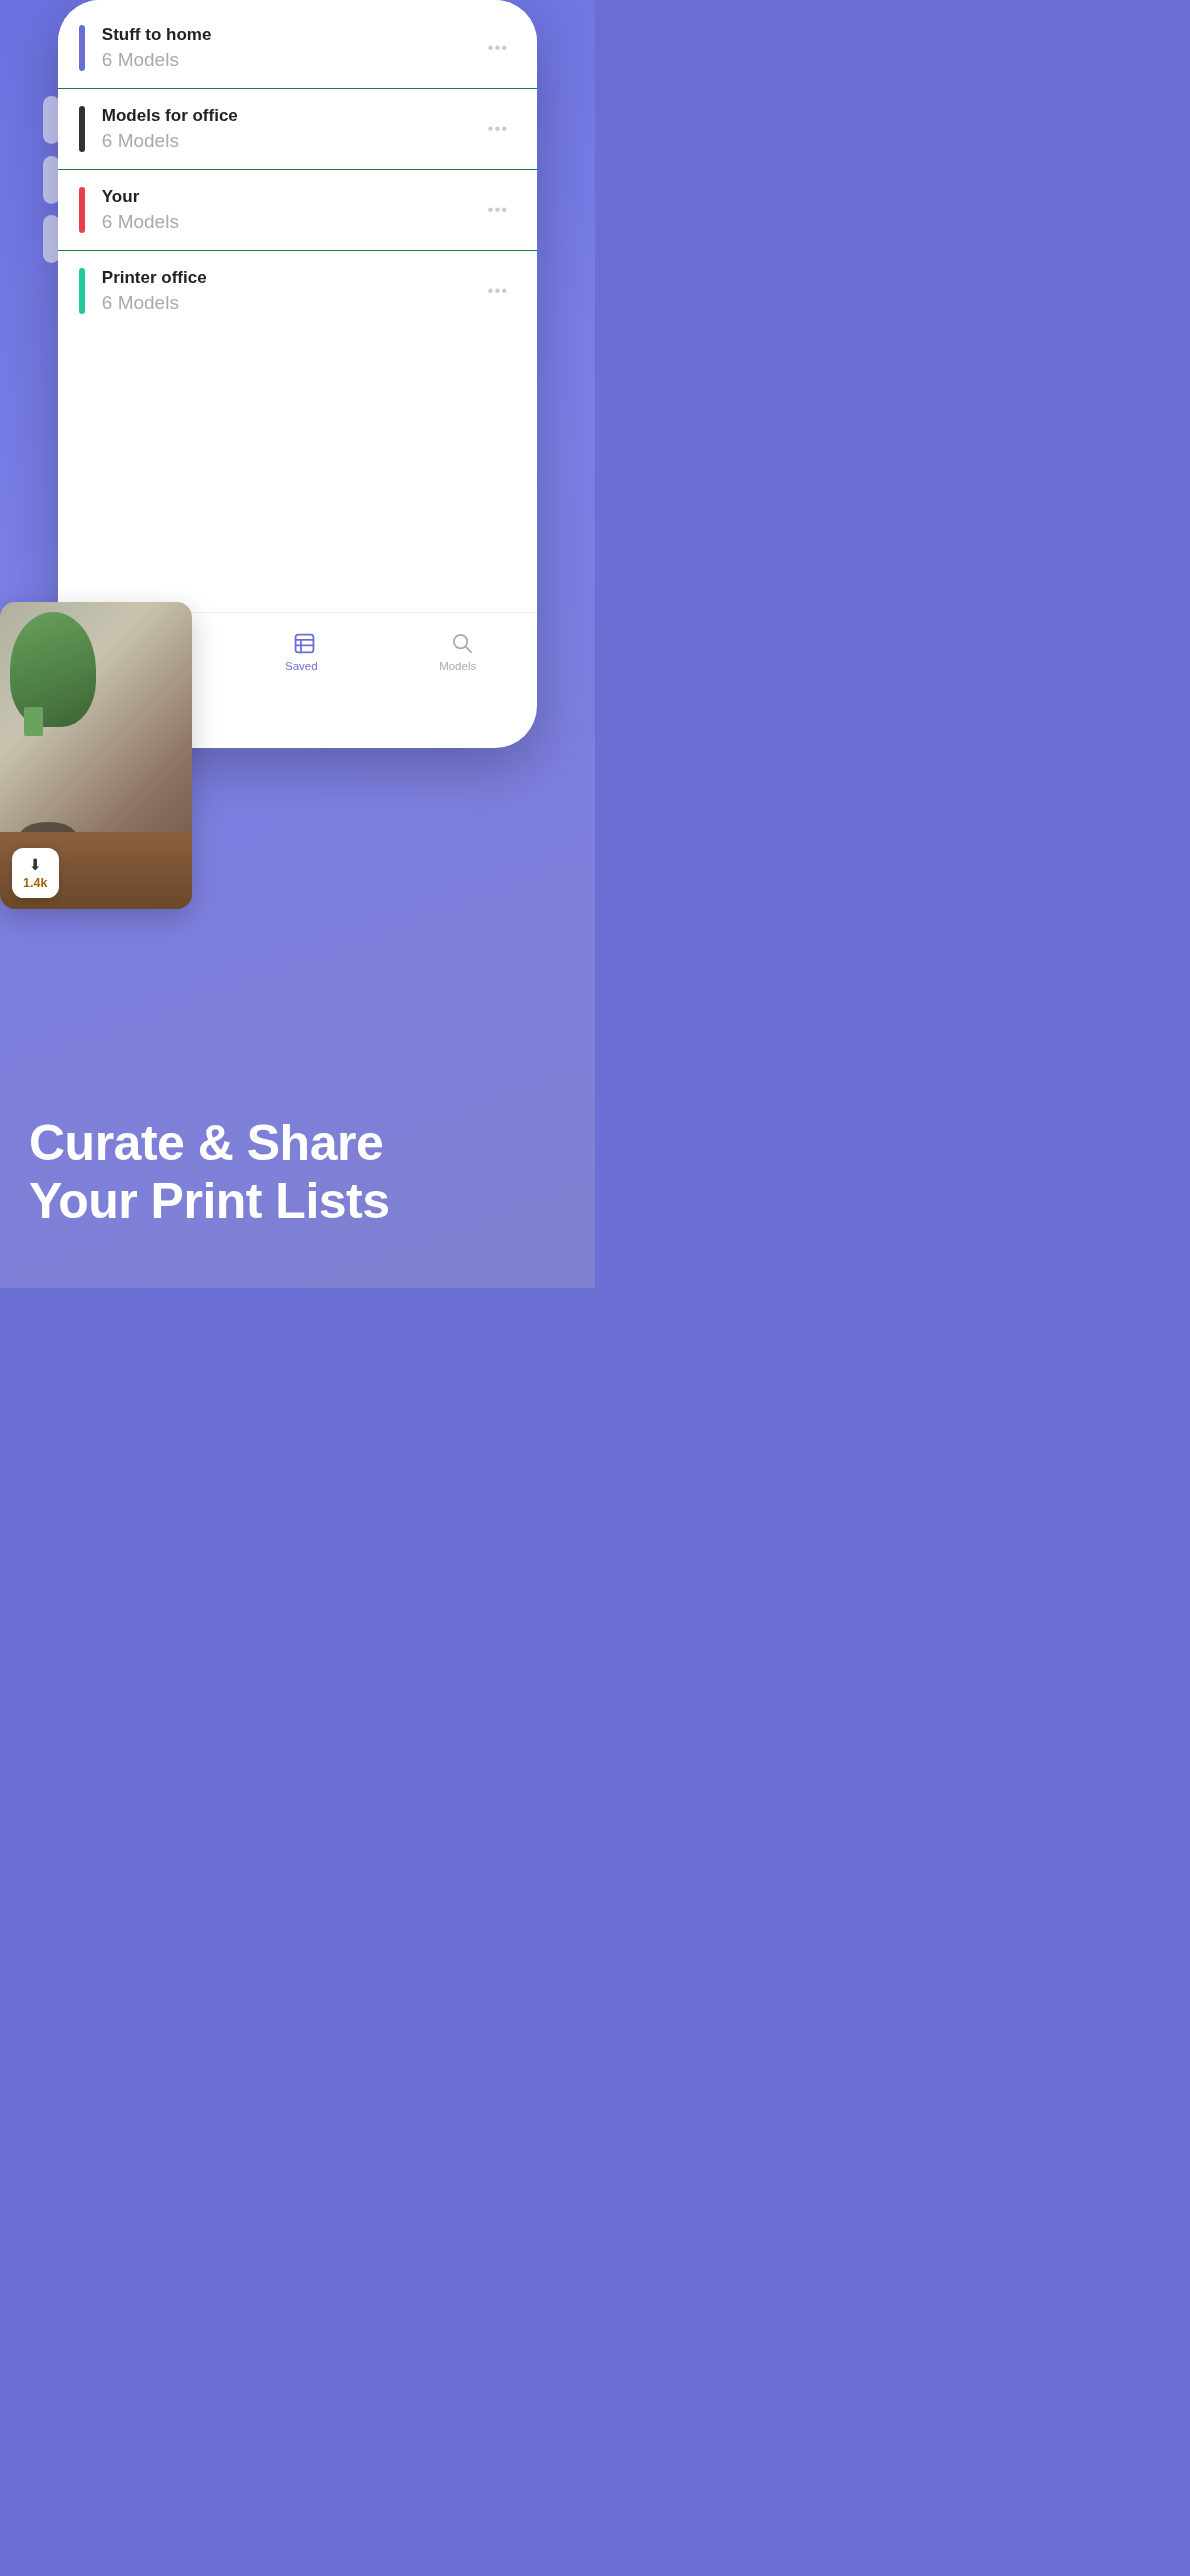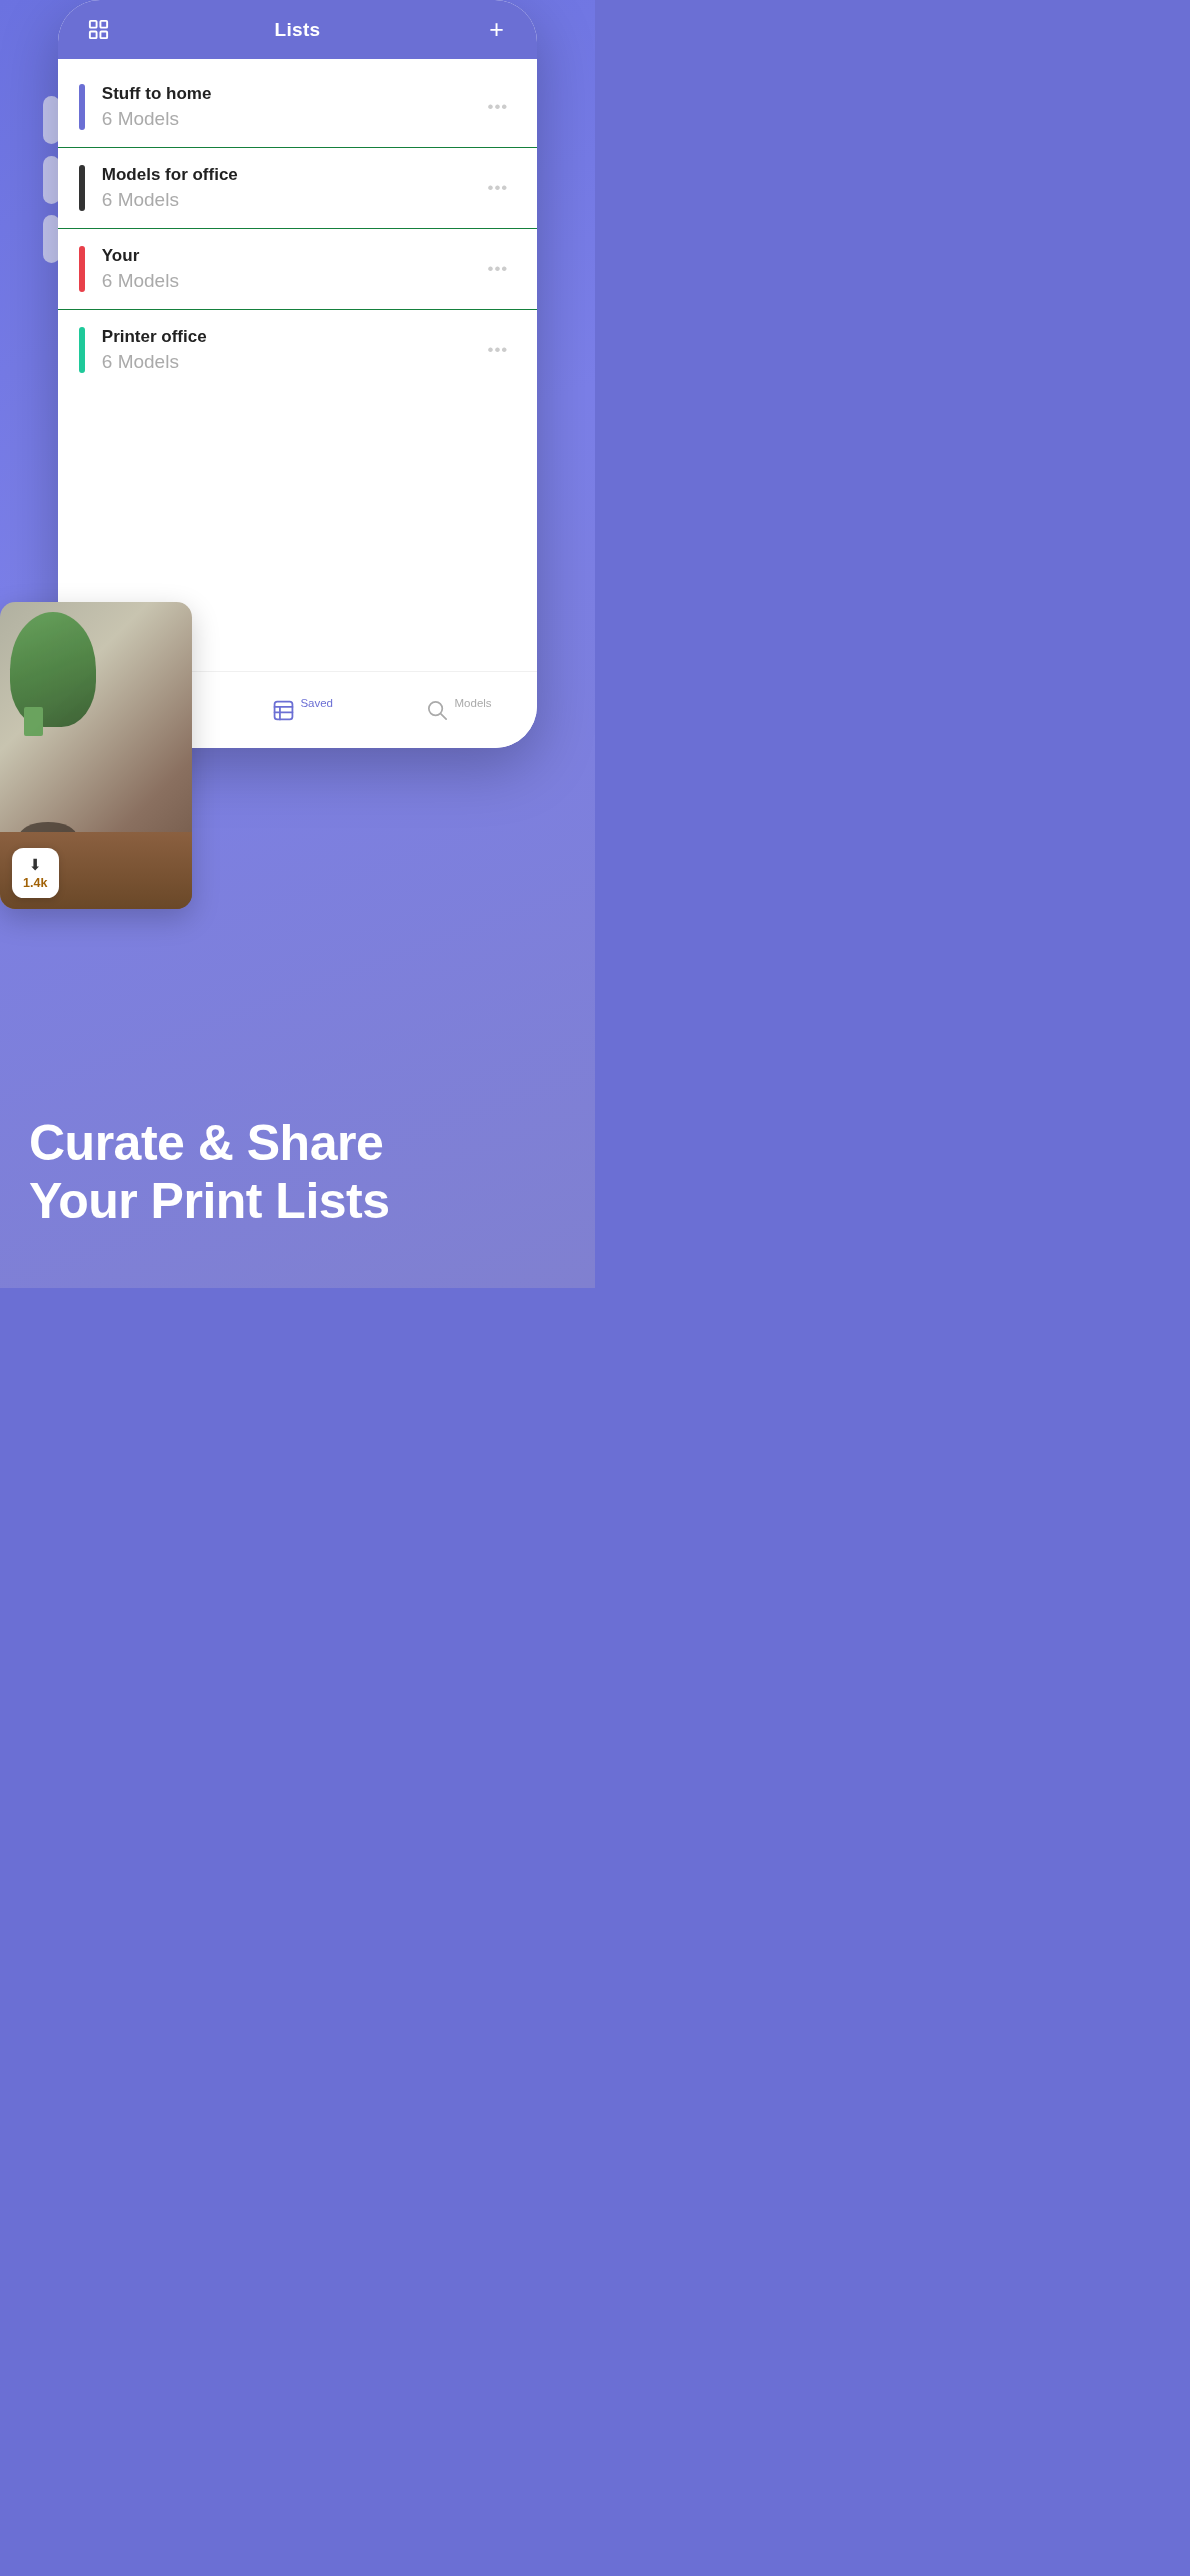--- a/index.html
+++ b/index.html
@@ -126,22 +126,22 @@
       height: 77px;
       background: #fff;
       display: flex;
       align-items: center;
       justify-content: space-around;
       border-top: 1px solid #f0f0f0;
     }
 
     .nav-item {
       display: flex;
-      flex-direction: row;
-      align-items: flex-start;
+      flex-direction: column;
+      align-items: flex-end;
       gap: 3.8px;
       padding: 7.7px 19px;
     }
 
     .nav-icon {
       width: 27px;
       height: 27px;
       display: flex;
       align-items: center;
       justify-content: center;
@@ -270,34 +270,20 @@
 <div class="bg-full">
 
   <div class="side-tabs">
     <div class="side-tab"></div>
     <div class="side-tab"></div>
     <div class="side-tab"></div>
   </div>
 
   <div class="phone-mockup">
 
-    <div class="phone-header">
-      <div class="header-icon">
-        <svg width="23" height="23" viewBox="0 0 24 24" fill="none" stroke="white" stroke-width="2" stroke-linecap="round" stroke-linejoin="round">
-          <rect x="3" y="3" width="7" height="7" rx="1"></rect>
-          <rect x="14" y="3" width="7" height="7" rx="1"></rect>
-          <rect x="3" y="14" width="7" height="7" rx="1"></rect>
-          <rect x="14" y="14" width="7" height="7" rx="1"></rect>
-        </svg>
-      </div>
-      <span class="header-title">Lists</span>
-      <div class="header-plus">
-        <span>+</span>
-      </div>
-    </div>
 
     <div class="phone-content">
       <div class="lists-content">
 
         <div class="list-item">
           <div class="color-bar" style="background:#6B6FD4;"></div>
           <div class="list-info">
             <div class="list-name">Stuff to home</div>
             <div class="list-count">6 Models</div>
           </div>

